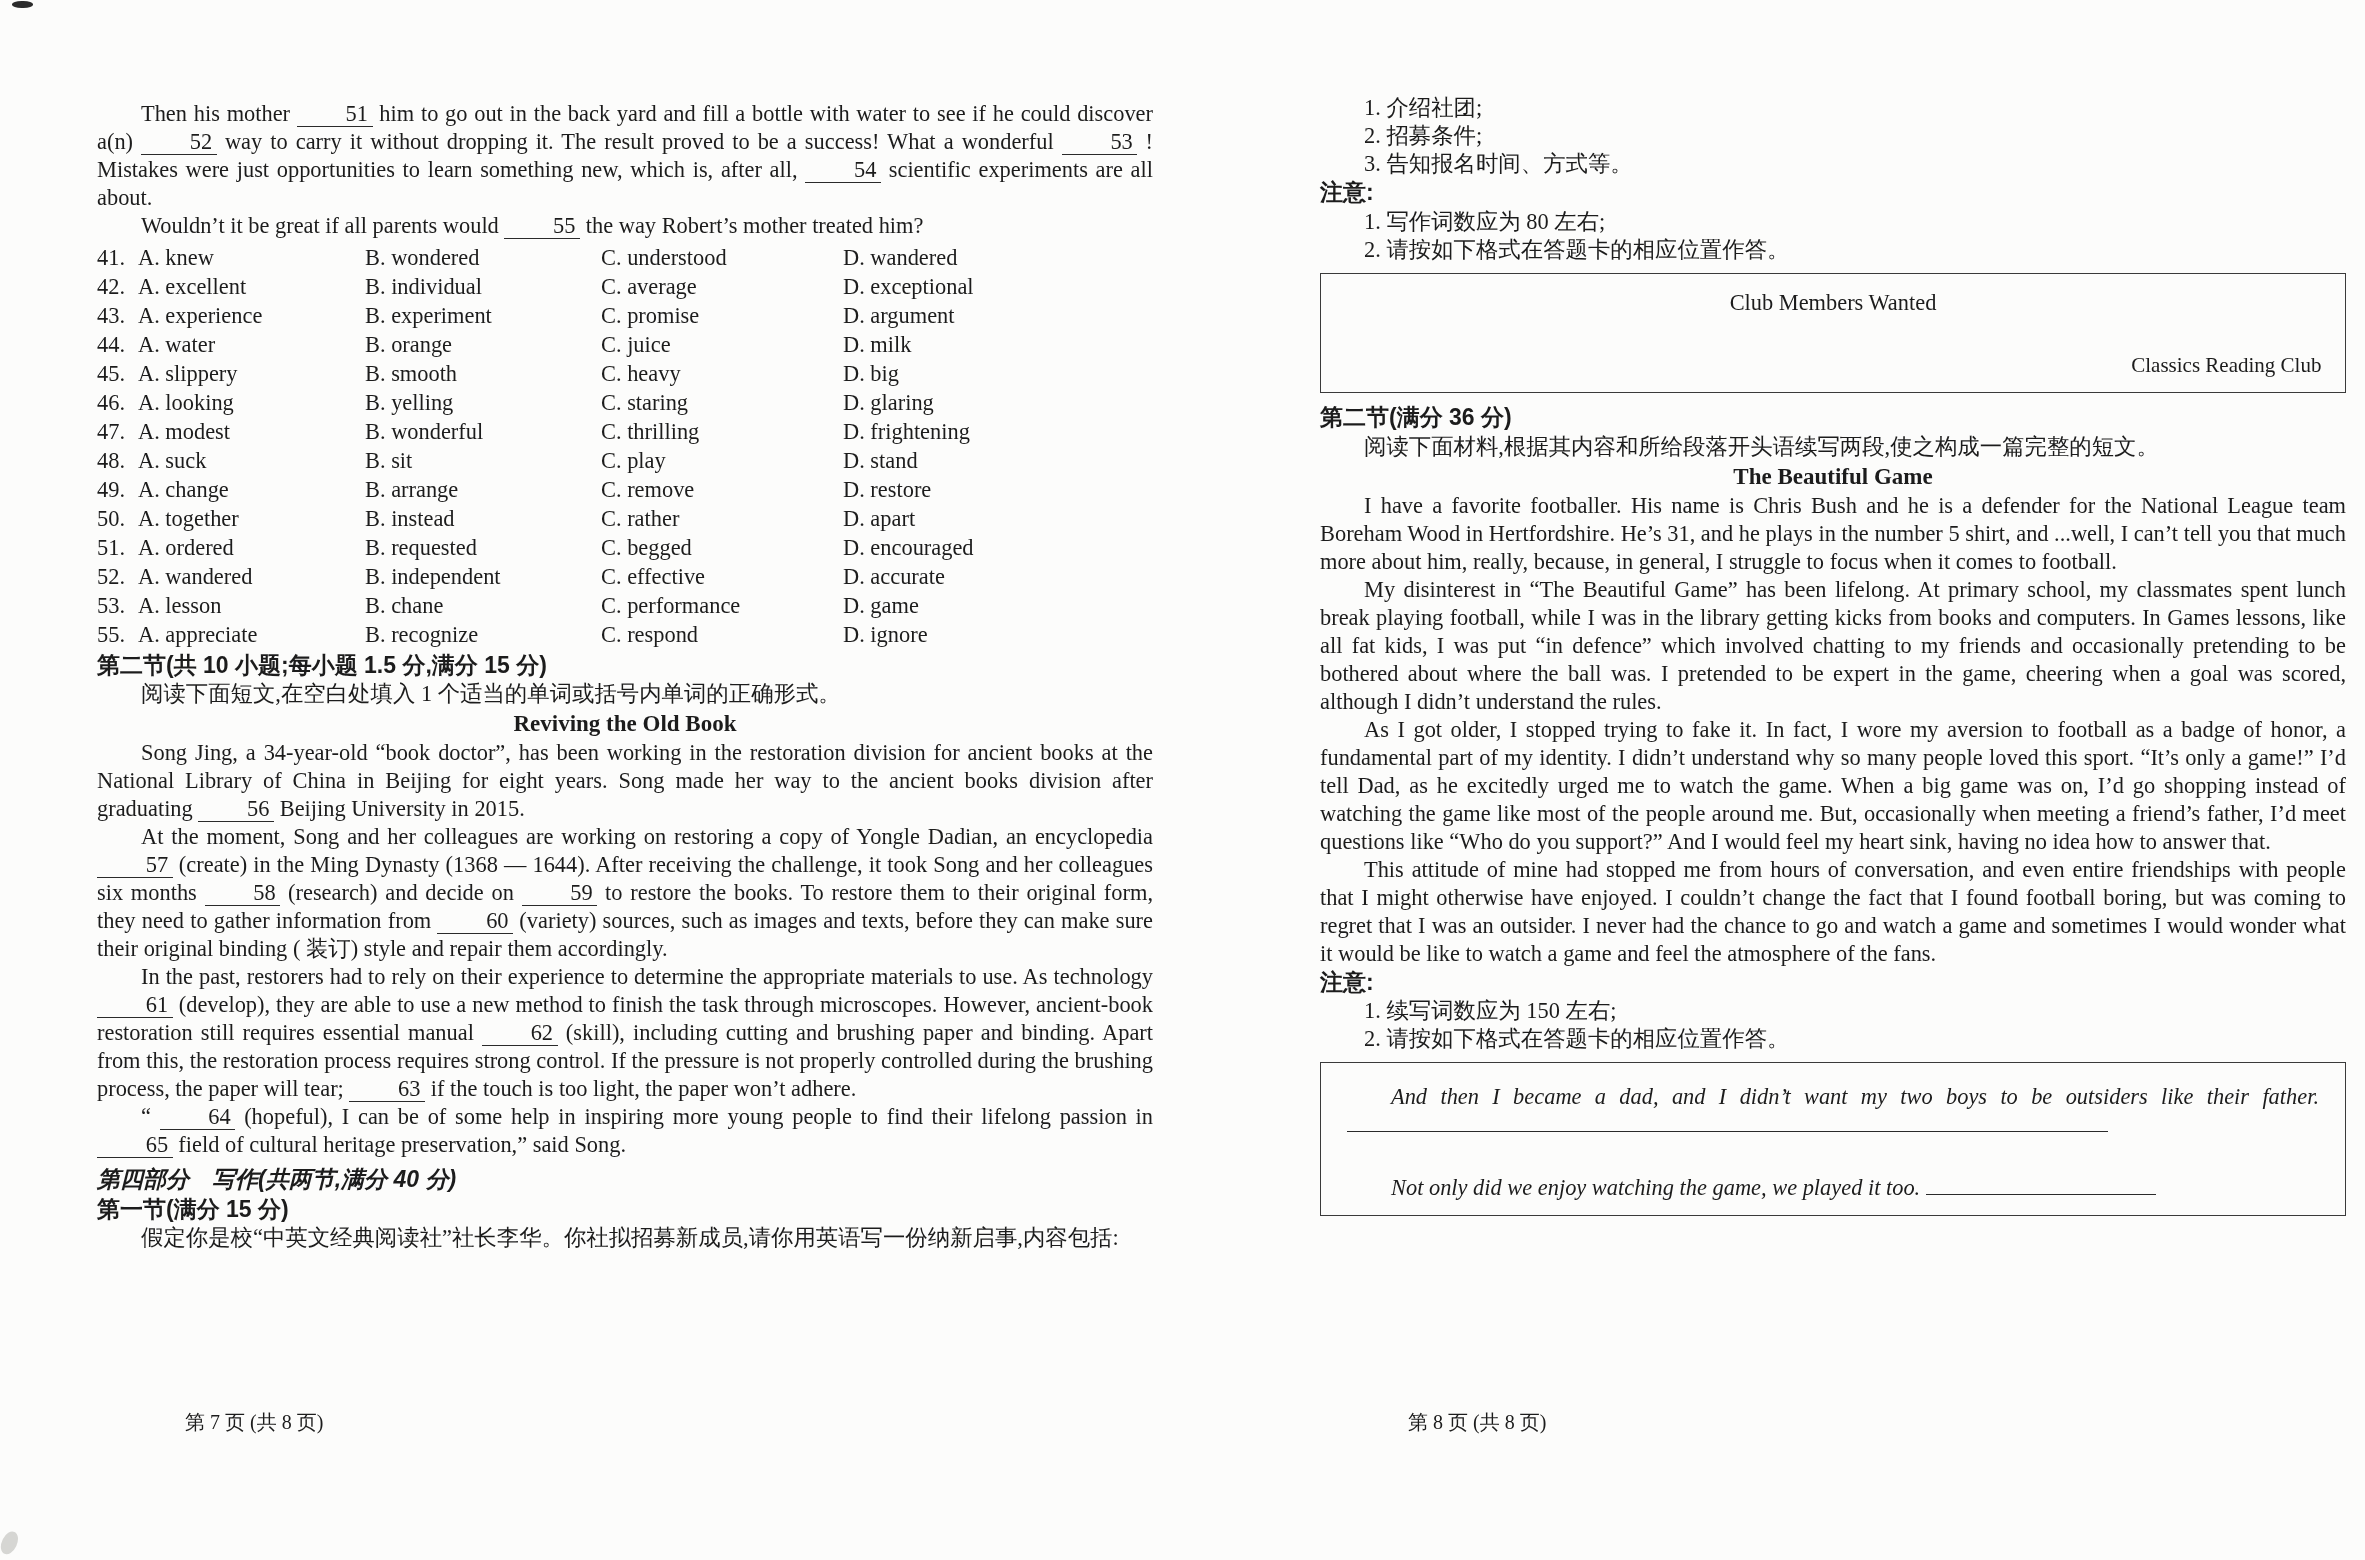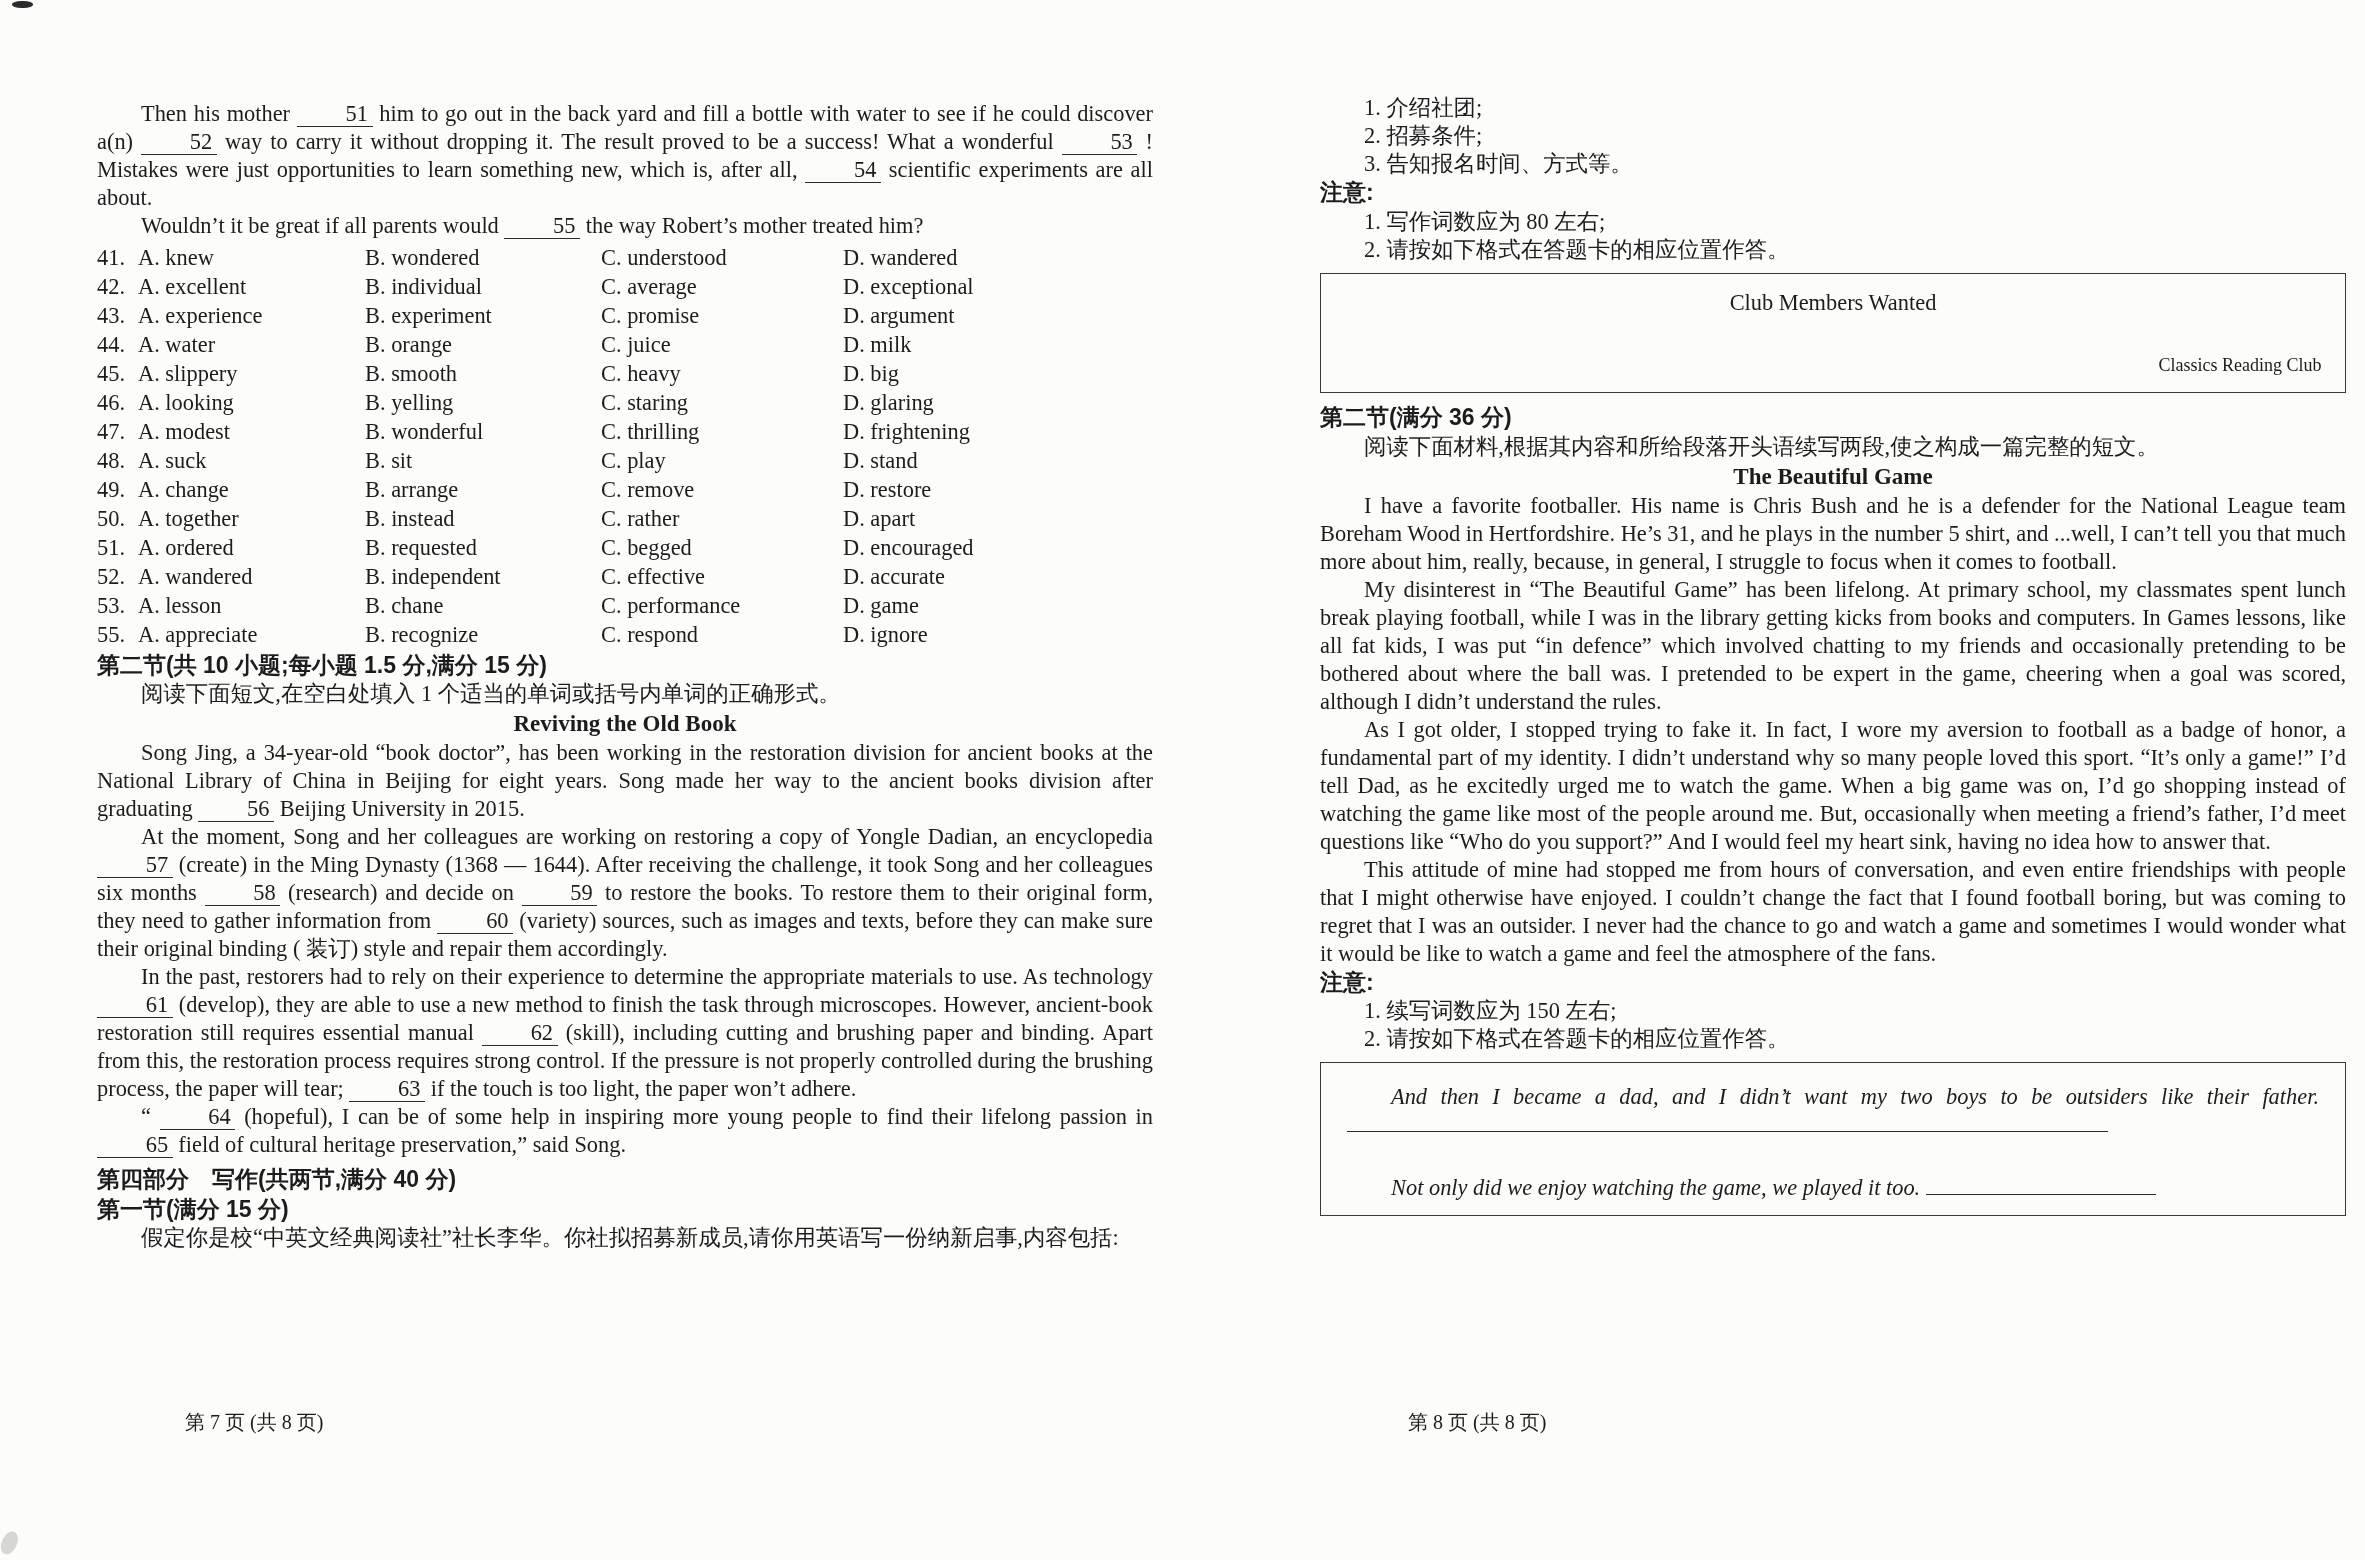--- a/index.html
+++ b/index.html
@@ -42,21 +42,21 @@
   .opt-cell{white-space:nowrap;}
 
   .sec2-head{margin-top:1.2px;}
 
   .format-box{
     border:1.8px solid #3a3a3a;height:120px;margin-top:9.4px;
     padding:15.3px 23.6px 13px;box-sizing:border-box;
     display:flex;flex-direction:column;justify-content:space-between;
   }
   .fb-title{text-align:center;font-size:22.4px;}
-  .fb-signature{text-align:right;font-size:18px;}
+  .fb-signature{text-align:right;font-size:21px;}
 
   .cont-box{
     border:1.8px solid #3a3a3a;margin-top:8.3px;
     padding:20px 26px 13px;box-sizing:border-box;
     font-style:italic;
   }
   .cont-box .para2{margin-top:35px;}
   .uline{
     display:inline-block;height:8.3px;
     border-bottom:1.8px solid #2a2a2a;vertical-align:baseline;
@@ -66,21 +66,21 @@
 
   .footer{
     position:absolute;top:1408px;left:0;width:100%;
     text-align:left;font-size:20px;transform:translateX(88px);
   }
 
   .speck{position:absolute;background:#2b2b2b;}
   .speck-tl{left:11.8px;top:1.2px;width:21px;height:7px;border-radius:45%;}
   .speck-bl{left:2.4px;top:1531px;width:15.3px;height:23.6px;background:#d6d6d3;border-radius:50%;transform:rotate(25deg);}
 
-  .mt-pt4{margin-top:5.9px;}
+  .mt-pt4{margin-top:5.9px;font-style:italic;}
 </style>
 </head>
 <body>
 
 <div class="speck speck-tl"></div>
 <div class="speck speck-bl"></div>
 
 <div class="page page-left">
 
   <p class="eng indent para" style="margin-top:100px">Then his mother <span class="blank">51</span> him to go out in the back yard and fill a bottle with water to see if he could discover a(n) <span class="blank">52</span> way to carry it without dropping it. The result proved to be a success! What a wonderful <span class="blank">53</span> ! Mistakes were just opportunities to learn something new, which is, after all, <span class="blank">54</span> scientific experiments are all about.</p>

